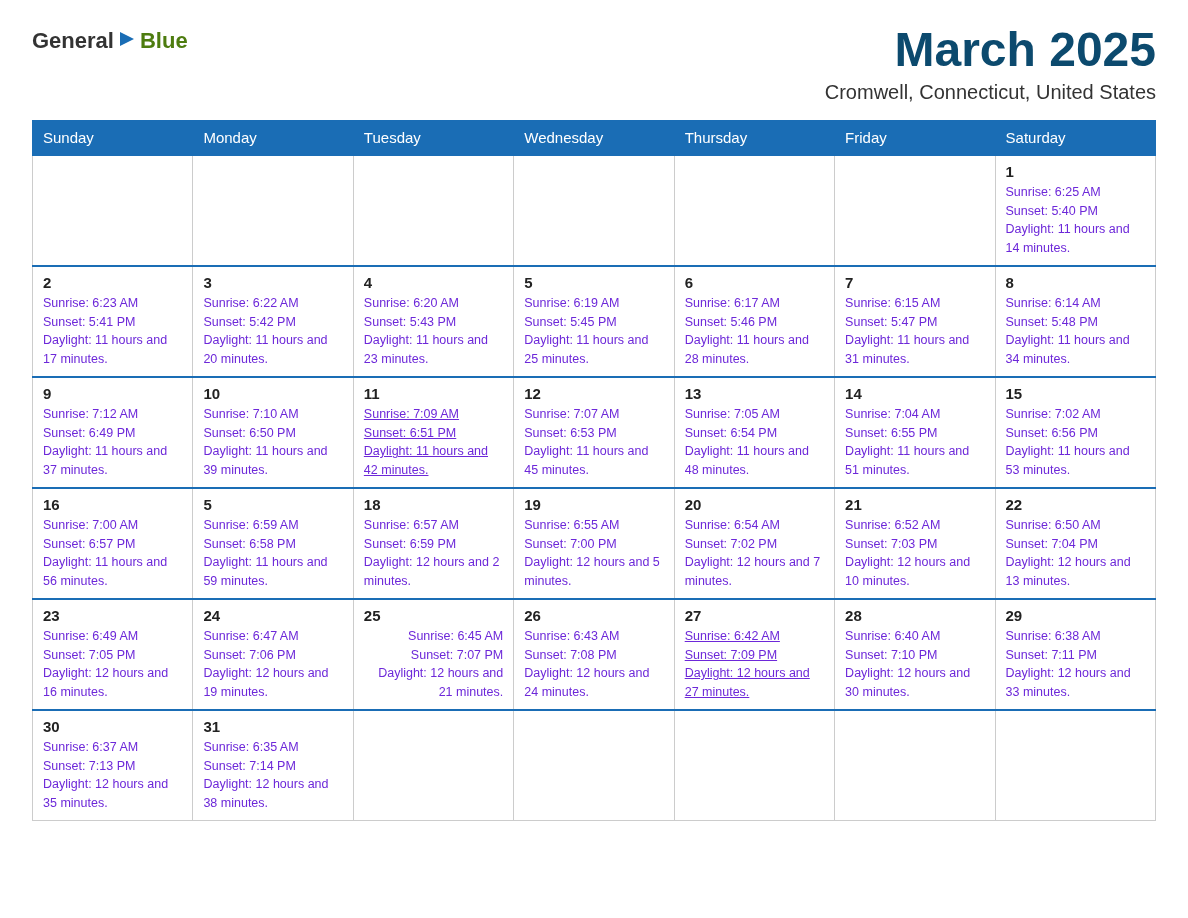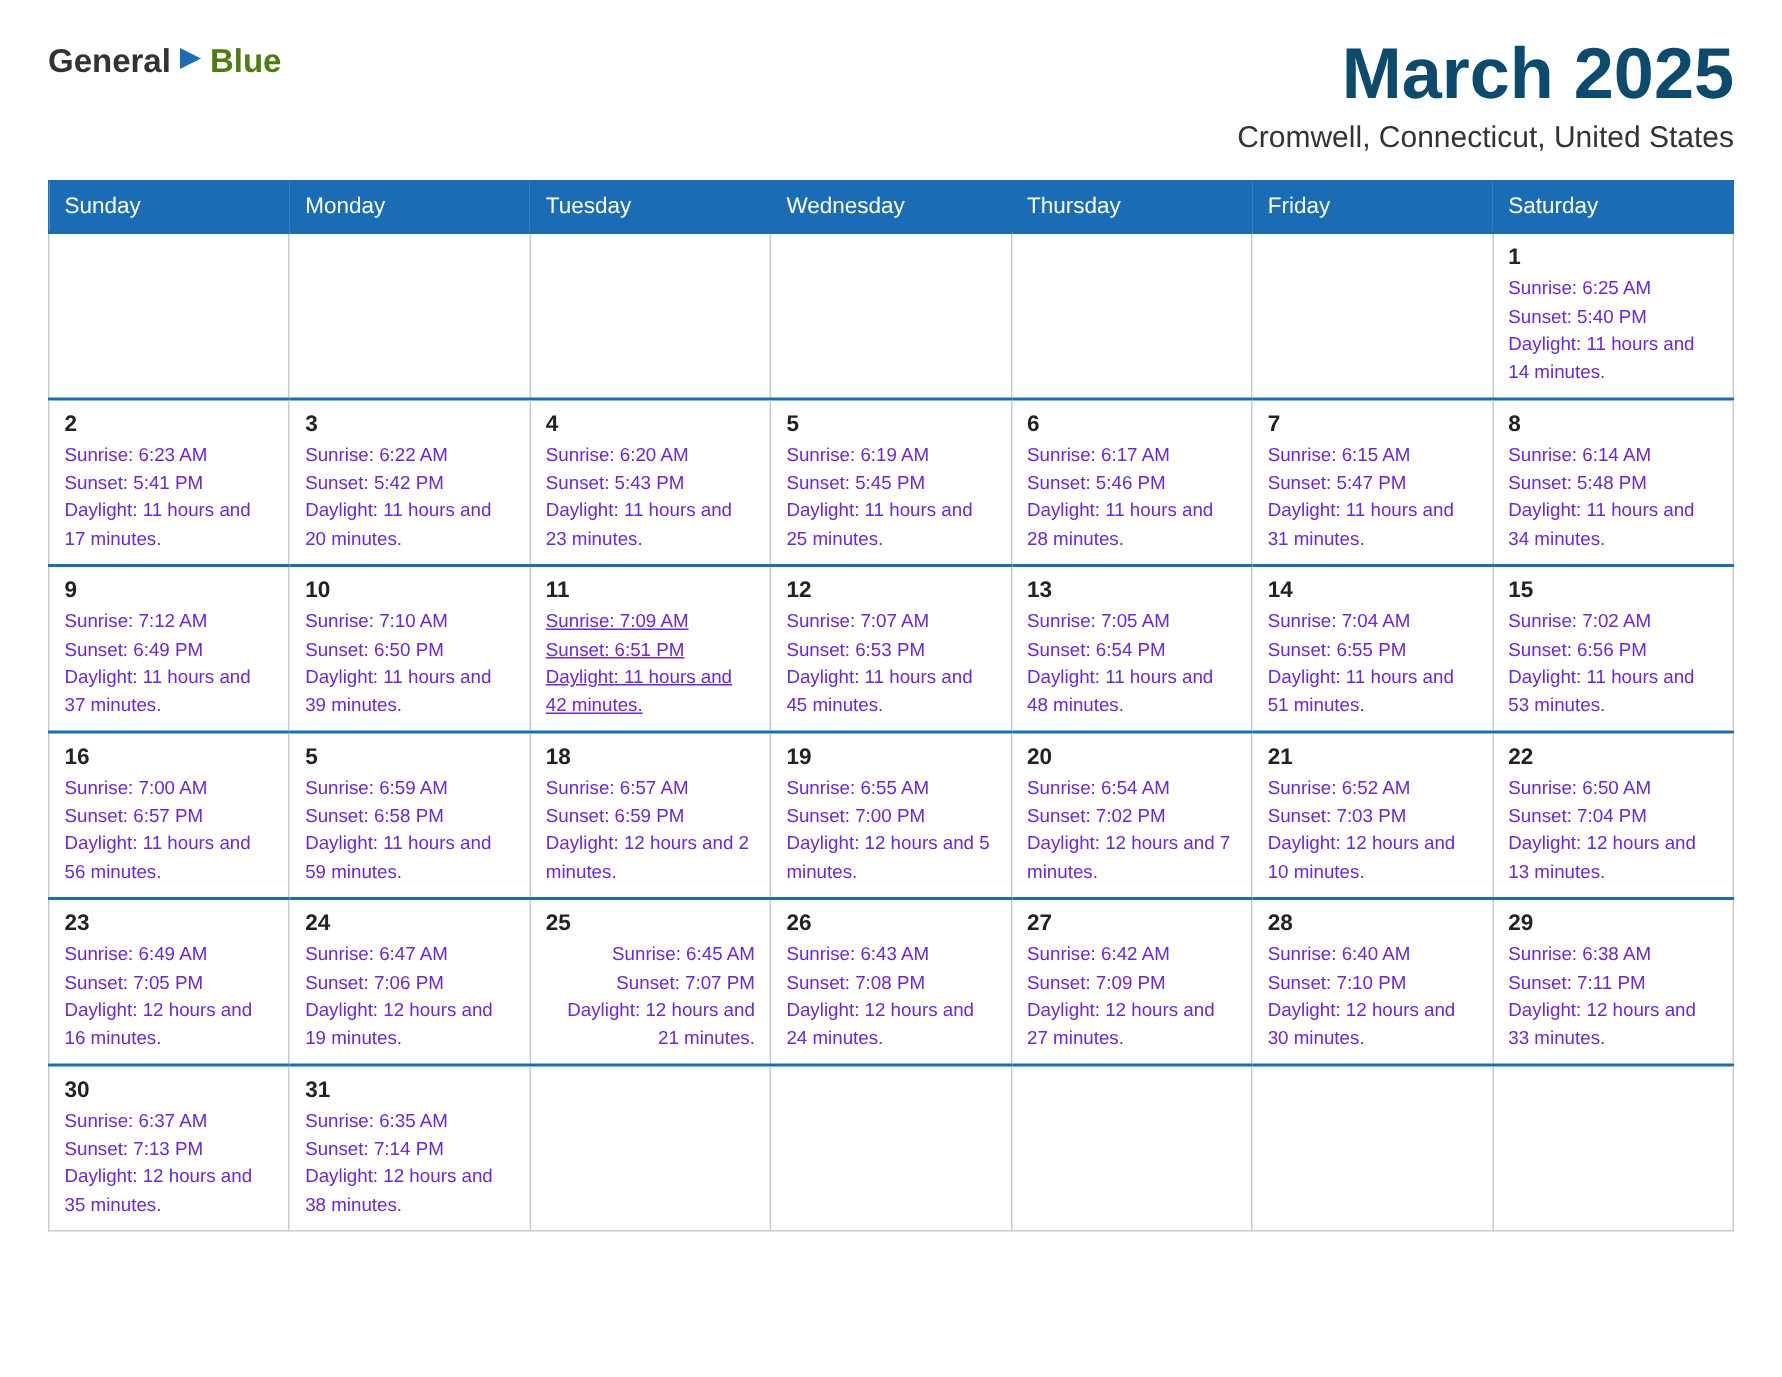--- a/index.html
+++ b/index.html
@@ -289,21 +289,21 @@
 Daylight: 12 hours and 21 minutes.</div>
         </td>
         <td>
           <span class="day-number">26</span>
           <div class="day-info" style="white-space: pre-line;">Sunrise: 6:43 AM
 Sunset: 7:08 PM
 Daylight: 12 hours and 24 minutes.</div>
         </td>
         <td>
           <span class="day-number">27</span>
-          <div class="day-info" style="white-space: pre-line;">Sunrise: 6:42 AM
+          <div class="day-info" style="white-space: pre-line; text-decoration: underline;">Sunrise: 6:42 AM
 Sunset: 7:09 PM
 Daylight: 12 hours and 27 minutes.</div>
         </td>
         <td>
           <span class="day-number">28</span>
           <div class="day-info" style="white-space: pre-line;">Sunrise: 6:40 AM
 Sunset: 7:10 PM
 Daylight: 12 hours and 30 minutes.</div>
         </td>
         <td>

